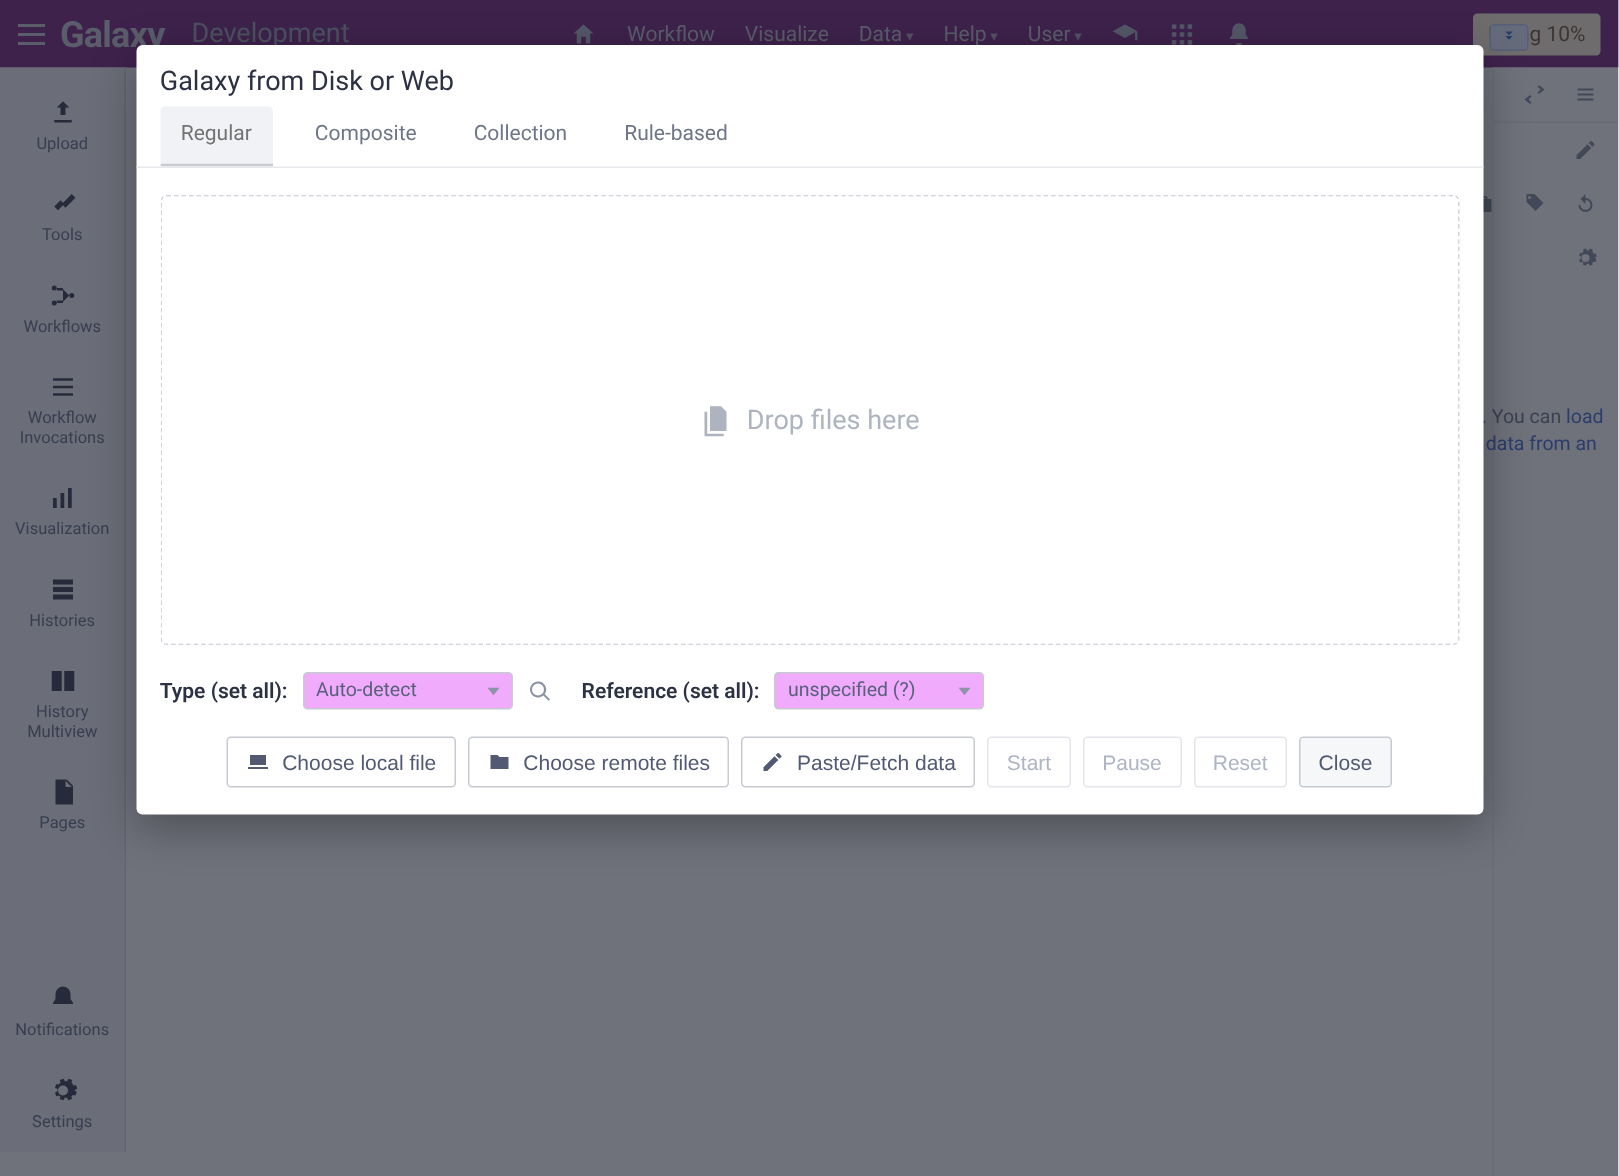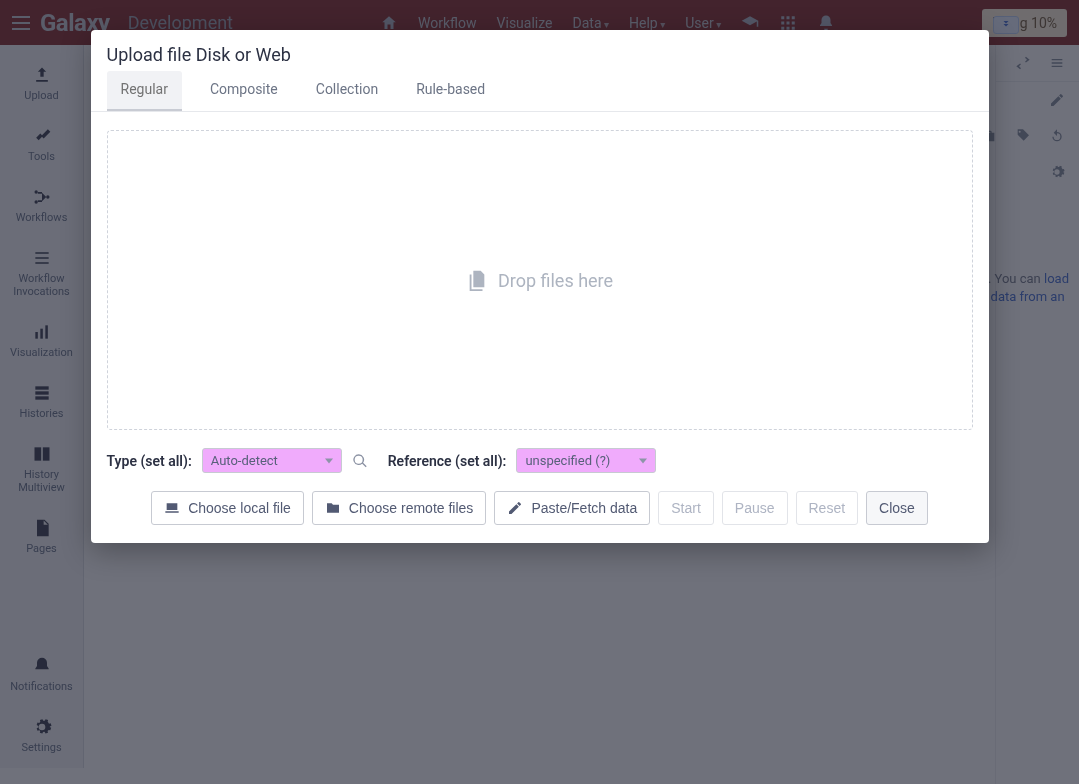--- a/index.html
+++ b/index.html
@@ -1,20 +1,20 @@
 <!DOCTYPE html>
 <html><head>
   <meta charset="utf-8">
   <style>
     * { box-sizing: border-box; margin: 0; padding: 0; }
     html, body { width: 1079px; height: 784px; overflow: hidden; font-family: -apple-system, BlinkMacSystemFont, "Segoe UI", Roboto, Helvetica, Arial, sans-serif; }
     body { background: #fff; position: relative; }
 
     
-    .topnav { height: 45px; background: #7f1d1d; color: #c0c3ce; display: flex; align-items: center; padding: 0 12px; font-size: 14px; }
+    .topnav { height: 45px; background: #701a75; color: #c0c3ce; display: flex; align-items: center; padding: 0 12px; font-size: 14px; }
     .topnav-left { display: flex; align-items: center; gap: 10px; }
     .burger { width: 18px; height: 14px; display: flex; flex-direction: column; justify-content: space-between; cursor: pointer; }
     .burger span { height: 2px; background: #c0c3ce; width: 100%; }
     .brand { font-size: 24px; font-weight: 700; color: #c0c3ce; letter-spacing: -0.5px; }
     .subtitle { font-size: 18px; color: #9aa0b0; margin-left: 8px; }
     .topnav-center { margin-left: auto; display: flex; gap: 20px; align-items: center; }
     .topnav-center .dd::after { content: " \25BE"; font-size: 10px; opacity: .8; }
     .topnav-right { margin-left: auto; display: flex; gap: 18px; align-items: center; }
     .usage-badge { background: #fff0d8; color: #6b512f; border-radius: 3px; padding: 6px 10px; font-size: 14px; }
     .icon-tn { width: 18px; height: 18px; display: inline-flex; align-items: center; justify-content: center; color: #aeb4c3; }
@@ -233,21 +233,21 @@
 <div class="history-hint">
   <span>This history is empty. You can </span>
   <a href="#">load your own data</a>
   <span> or </span>
   <a href="#">get data from an external source</a>
   <span>.</span>
 </div>
 
 <div class="overlay">
   <div class="modal">
-    <div class="modal-head">Upload file Disk or Web</div>
+    <div class="modal-head">Galaxy from Disk or Web</div>
     <div class="tabbar">
       <div class="tab active">Regular</div>
       <div class="tab">Composite</div>
       <div class="tab">Collection</div>
       <div class="tab">Rule-based</div>
     </div>
 
     <div class="dropzone">
       <div style="display:flex;align-items:flex-end;">
         <span class="icon-files">

